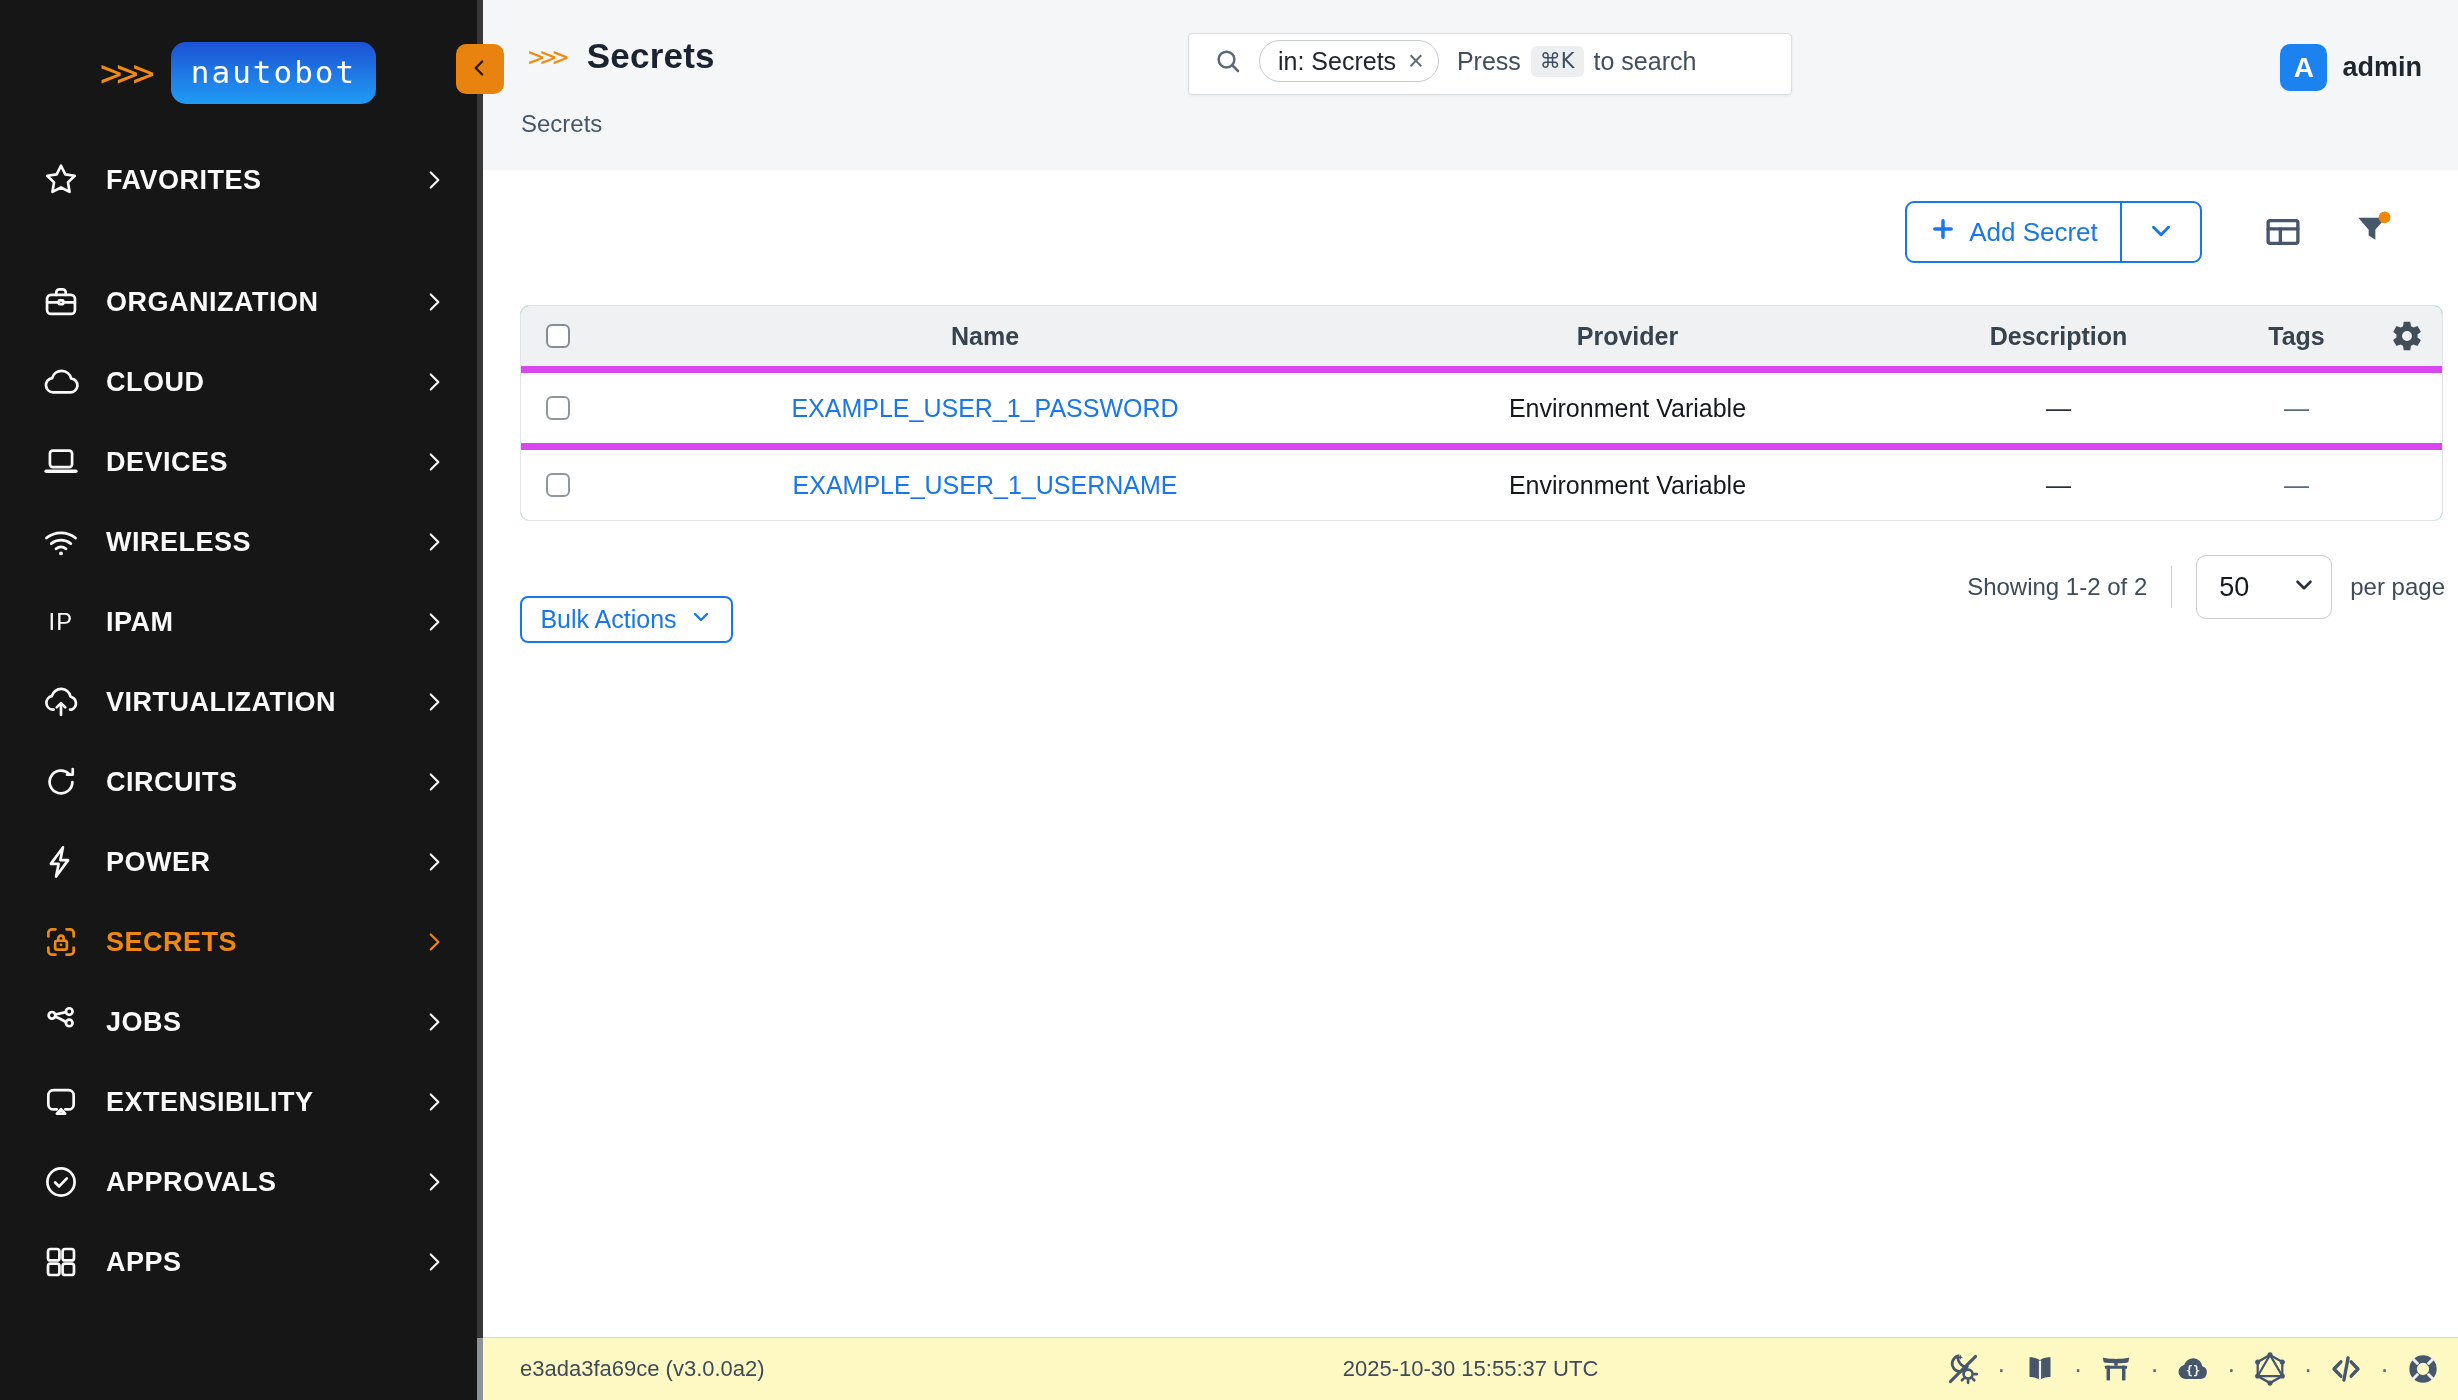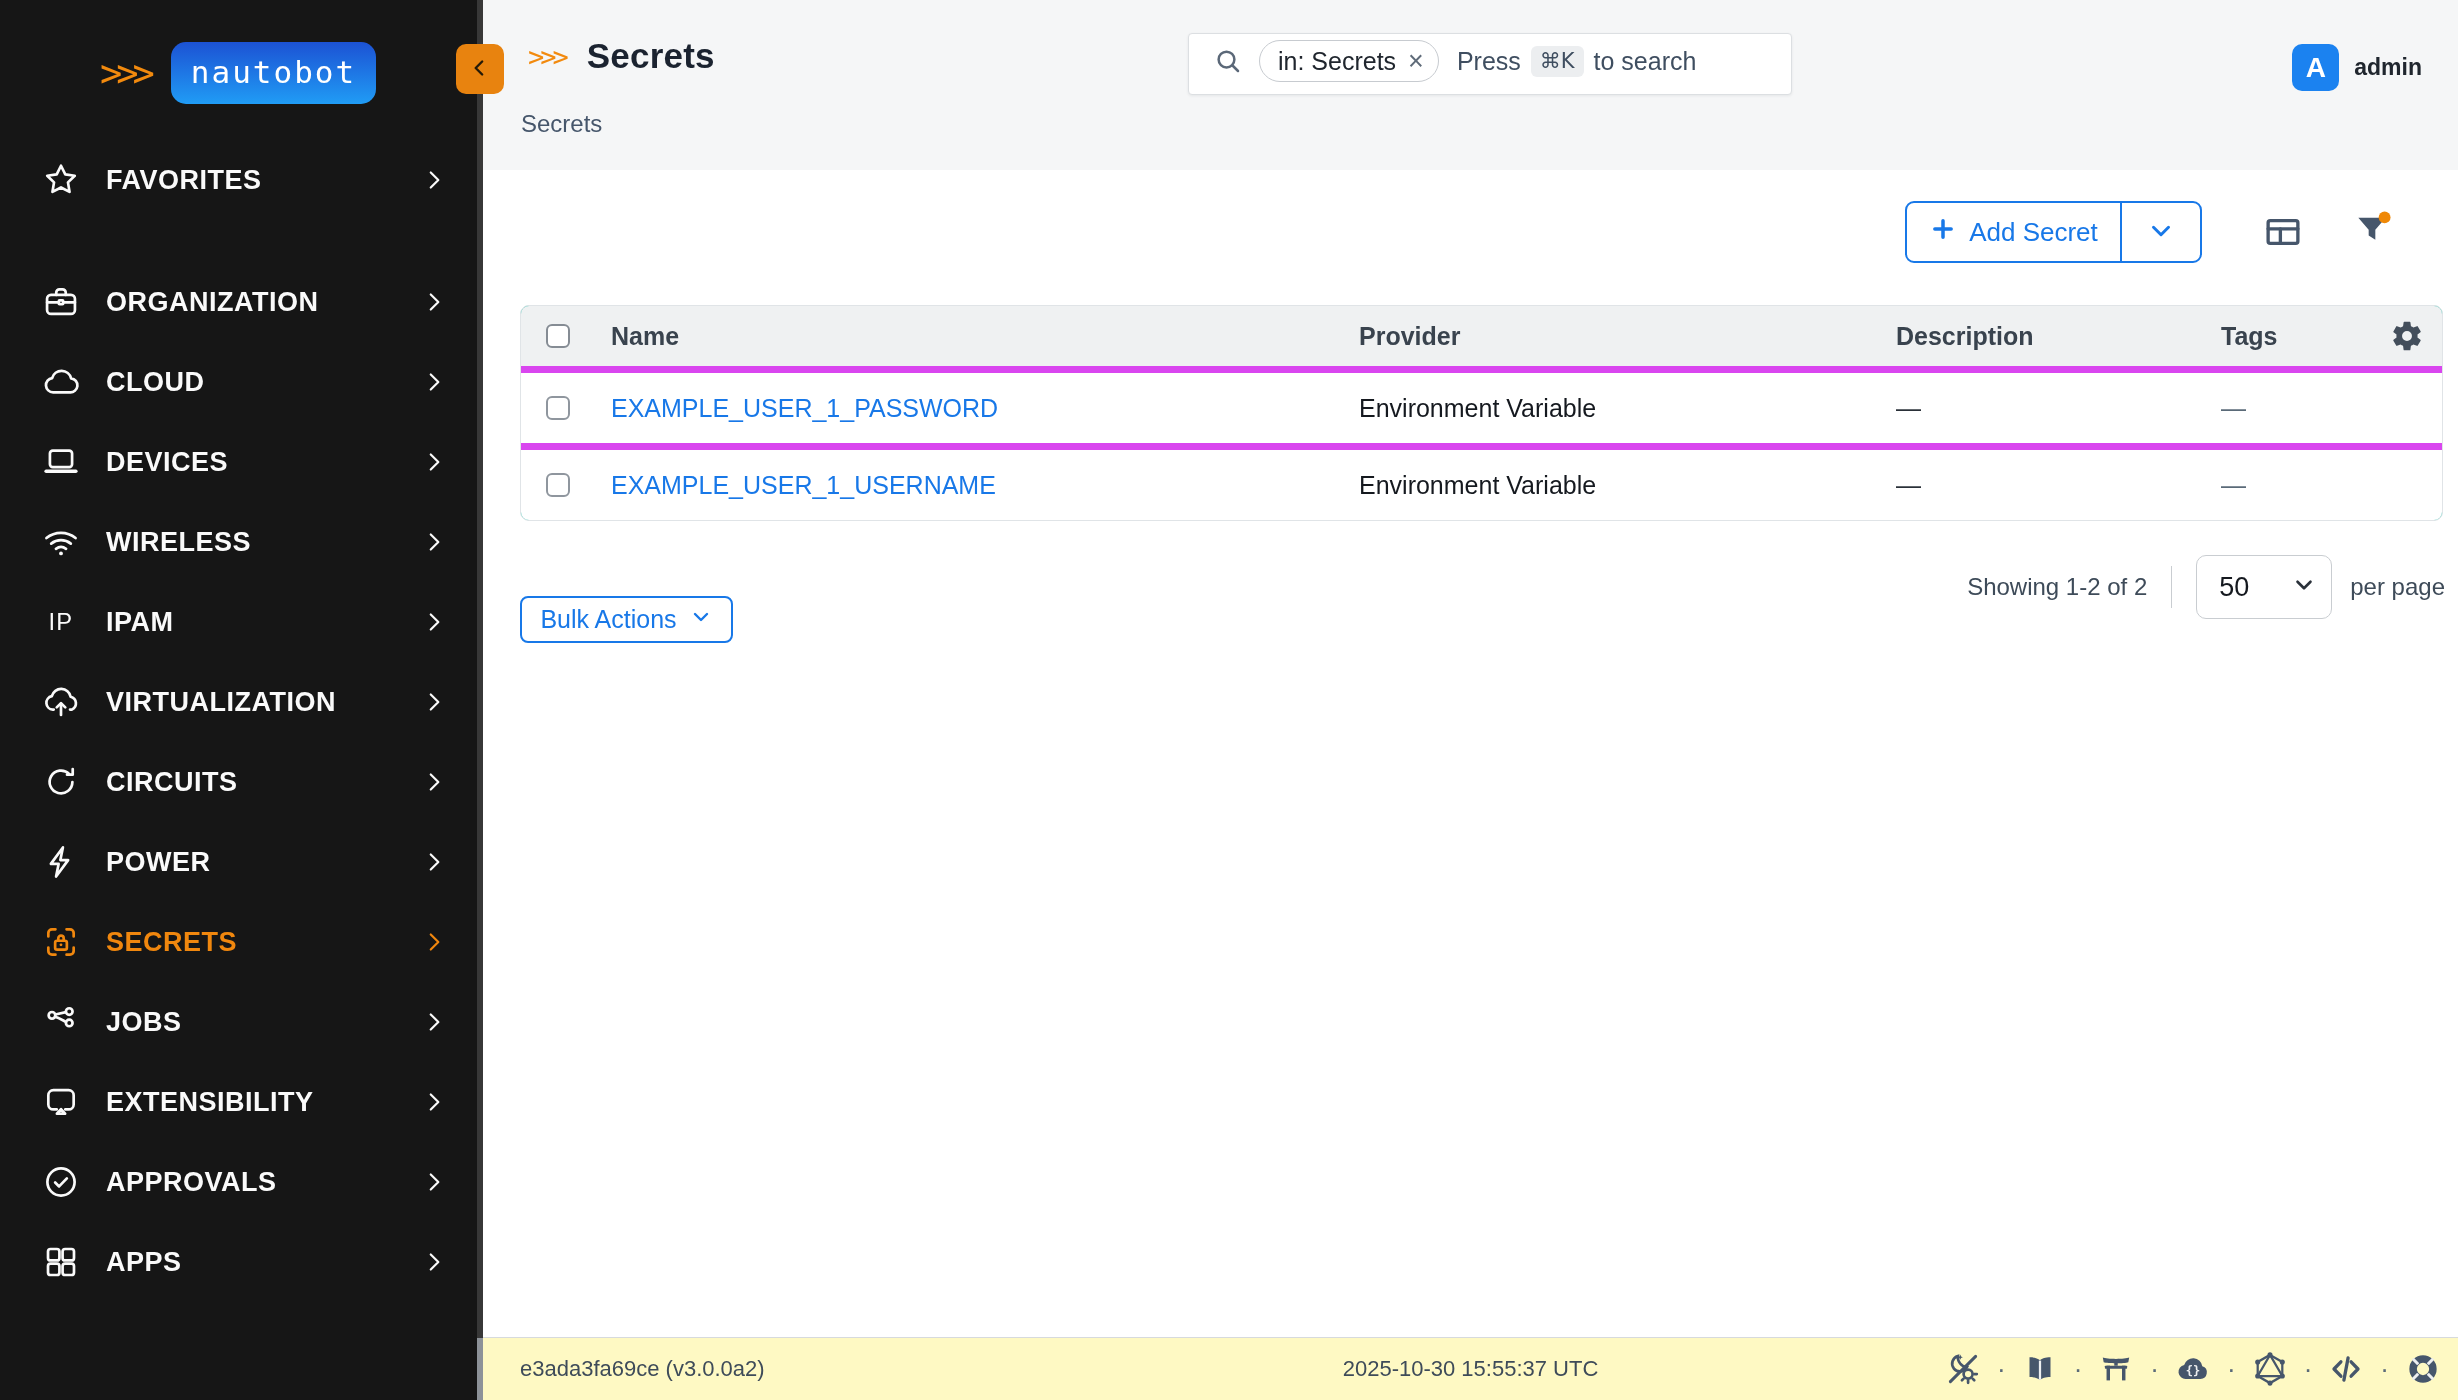--- a/index.html
+++ b/index.html
@@ -52,41 +52,41 @@
   .search-chip { display:flex; align-items:center; margin-left:16px; height:42px; padding:0 14px 0 18px;
     border:1.5px solid #c7cbd0; border-radius:21px; font-size:25px; color:#20262e; background:#fff; cursor:default; }
   .chip-close { margin-left:12px; font-size:27px; color:#5f6b79; cursor:pointer; line-height:1; }
   .search-hint { margin-left:18px; font-size:25px; color:#3f4e60; display:flex; align-items:center; }
   .kbd { background:#eceef0; border-radius:6px; padding:3px 9px 4px; margin:0 10px; font-size:21px;
     color:#3f4e60; font-family:"DejaVu Sans", sans-serif; }
 
   .user { position:absolute; right:36px; top:44px; display:flex; align-items:center; cursor:pointer; }
   .avatar { width:47px; height:47px; border-radius:10px; background:#1b82f0; color:#fff; font-size:28px;
     font-weight:700; display:flex; align-items:center; justify-content:center; }
-  .user-name { margin-left:15px; font-size:23px; font-weight:600; color:#20262e; }
+  .user-name { margin-left:15px; font-size:27px; font-weight:600; color:#20262e; }
 
   .main { position:absolute; top:170px; left:0; right:0; bottom:63px; background:#ffffff; }
 
   .add-btn { position:absolute; left:1422px; top:31px; width:297px; height:62px; border:2px solid #1878e8;
     border-radius:9px; background:#fff; display:flex; align-items:stretch; cursor:pointer; padding:0; }
   .add-main { flex:1; display:flex; align-items:center; justify-content:center; gap:12px; font-size:26px;
     color:#1878e8; font-weight:500; font-family:"Liberation Sans", sans-serif; }
   .add-main svg { width:28px; height:28px; }
   .add-divider { width:2px; background:#1878e8; }
   .add-caret { width:78px; display:flex; align-items:center; justify-content:center; }
   .add-caret svg { width:30px; height:30px; }
 
   .icon-btn { background:none; border:none; padding:0; cursor:pointer; width:46px; height:46px;
     display:flex; align-items:center; justify-content:center; }
   .icon-btn svg { width:42px; height:42px; }
   .tablecfg-btn { position:absolute; left:1777px; top:40px; }
   .filter-btn { position:absolute; left:1866px; top:38px; }
 
   .table { position:absolute; left:37px; right:15px; top:135px; border:1.5px solid #e0e4e7;
-    border-radius:9px; overflow:hidden; background:#14b8a6; }
+    border-radius:9px; overflow:hidden; background:#14b8a6;text-align:center; }
   .trow { display:grid; grid-template-columns:90px 748px 537px 325px 1fr 70px; align-items:center; }
   .thead { background:#eff1f2; height:60px; font-weight:700; font-size:25px; color:#39434e; }
   .tbody-row { height:77px; border-top:7px solid #d946ef; font-size:25px; background:#fff; }
   .cell-check { padding-left:25px; }
   .checkbox { width:24px; height:24px; border:2px solid #8f969e; border-radius:6px; background:#fff;
     display:block; cursor:pointer; }
   .thead .checkbox { border-color:#858c94; }
   .link { color:#1878e8; text-decoration:none; cursor:pointer; }
   .cell-provider { color:#15191f; }
   .dash-desc { color:#2a3038; }

